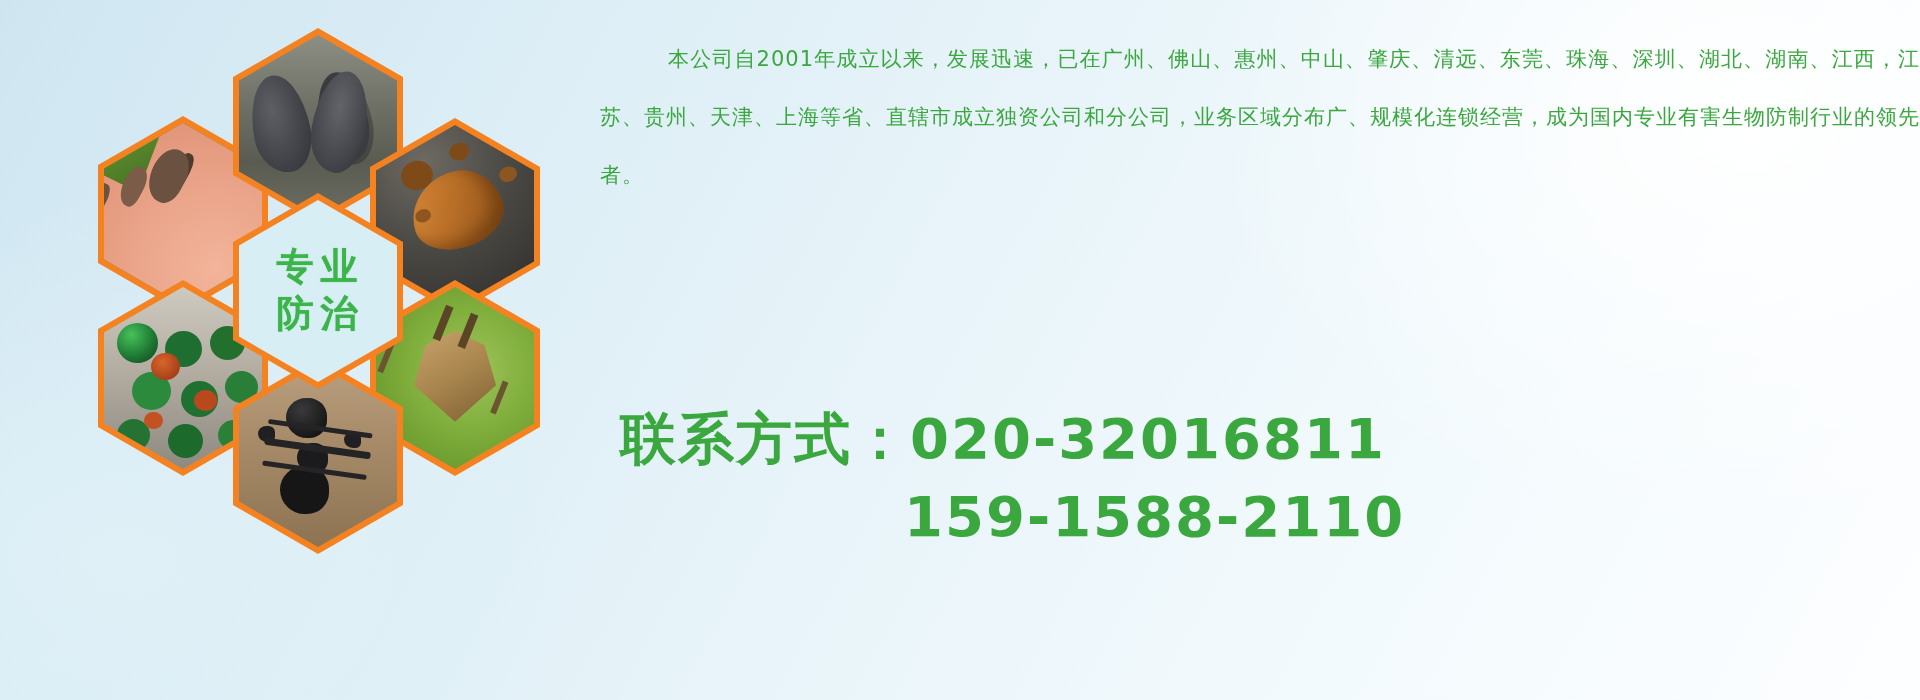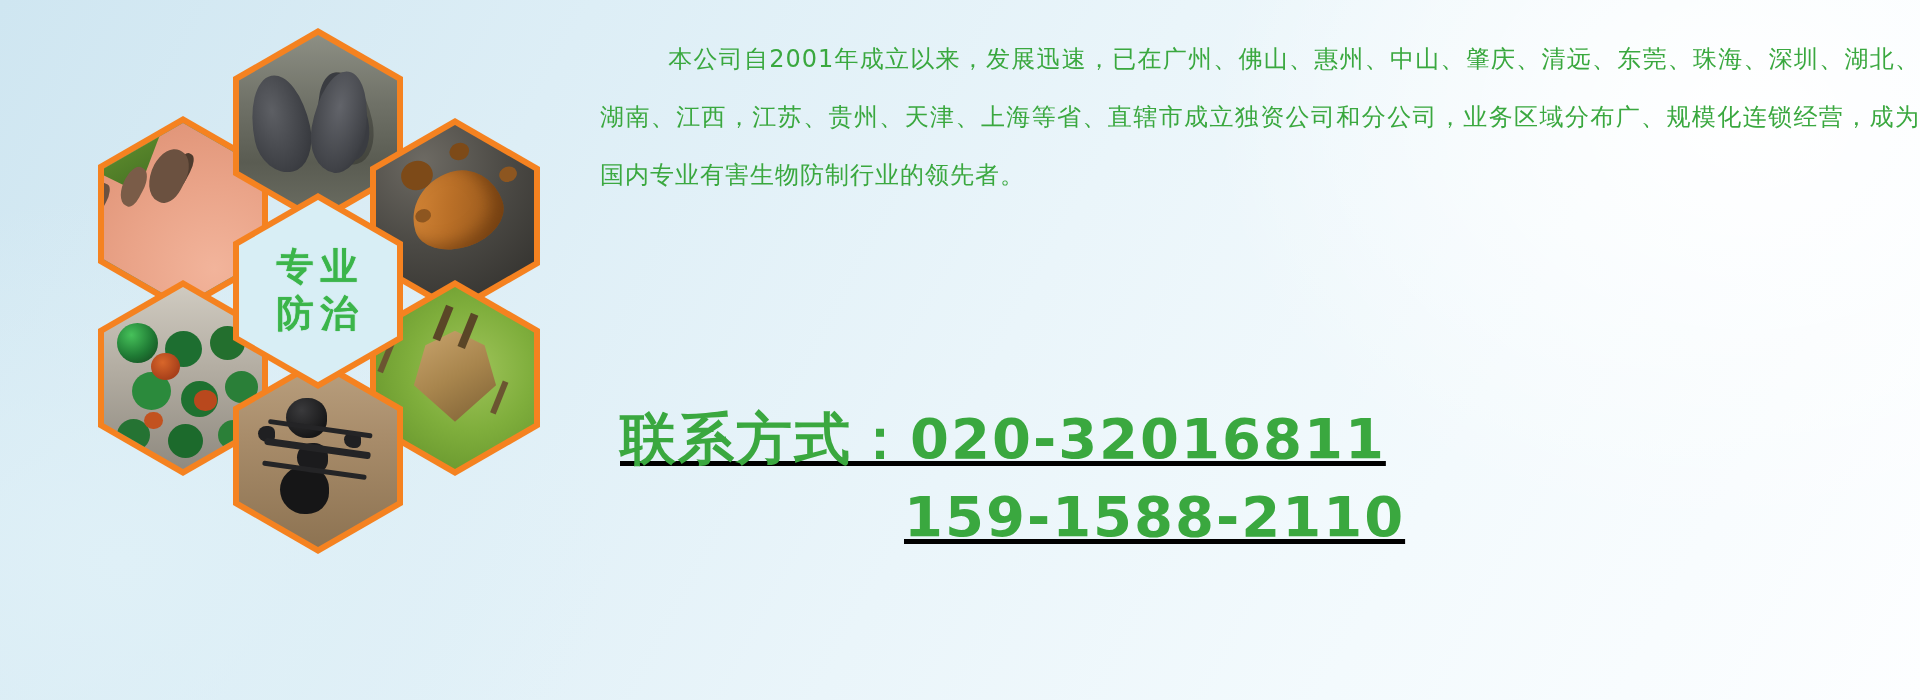--- a/index.html
+++ b/index.html
@@ -168,30 +168,30 @@
   .art-ant::after {
     content:""; position:absolute; left:16%; top:44%; width:68%; height:4%;
     background:#242426; transform:rotate(8deg); border-radius:3px;
     box-shadow:0 22px 0 -1px #242426, 0 -20px 0 -1px #242426;
   }
 
   
   .copy { position:absolute; left:600px; top:30px; width:1320px; }
   .para {
     color:#3aa83f;
-    font-size:24px;
+    font-size:21px;
     line-height:58px;
     letter-spacing:1px;
     text-align:justify;
     text-justify:inter-ideograph;
     font-weight:500;
   }
   .para .indent { display:inline-block; width:68px; }
 
-  .contact { position:absolute; left:620px; top:400px; width:1300px;text-decoration:underline; }
+  .contact { position:absolute; left:620px; top:400px; width:1300px; }
   .contact-line {
     color:#3aa83f;
     font-size:56px;
     line-height:78px;
     font-weight:600;
     letter-spacing:2px;
     white-space:nowrap;
   }
   .contact-line.second { padding-left:284px; }
 </style>

